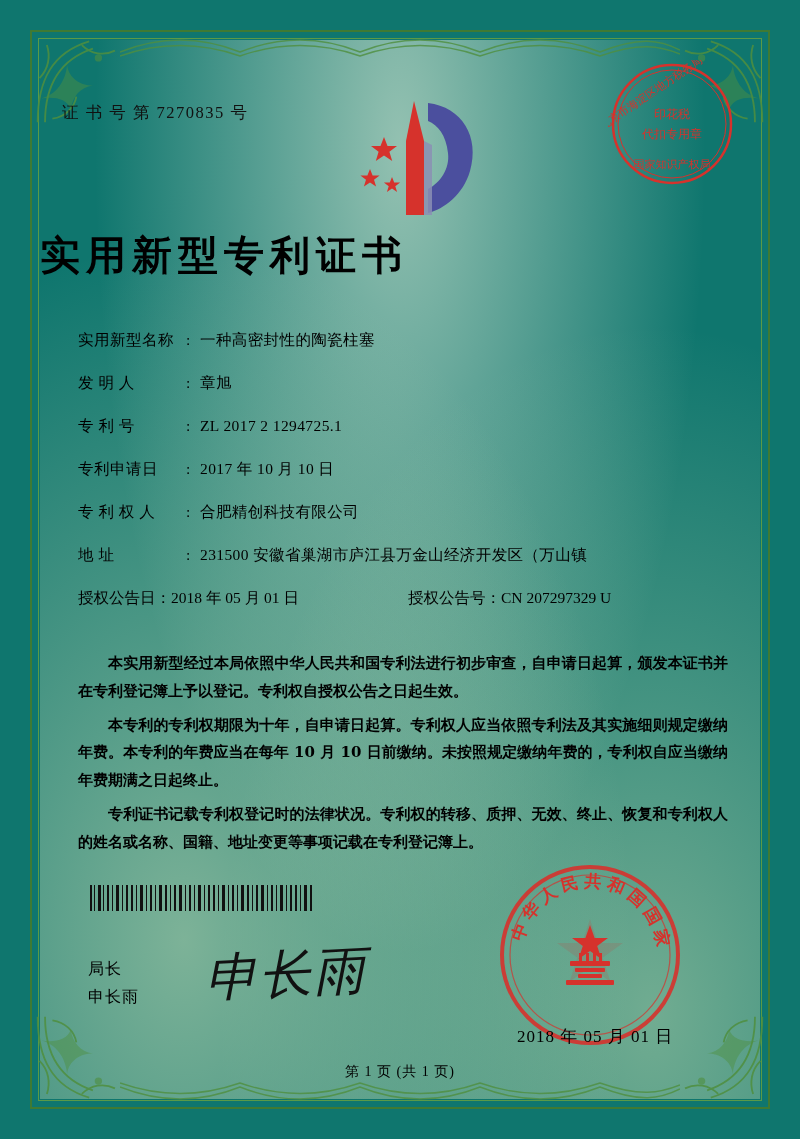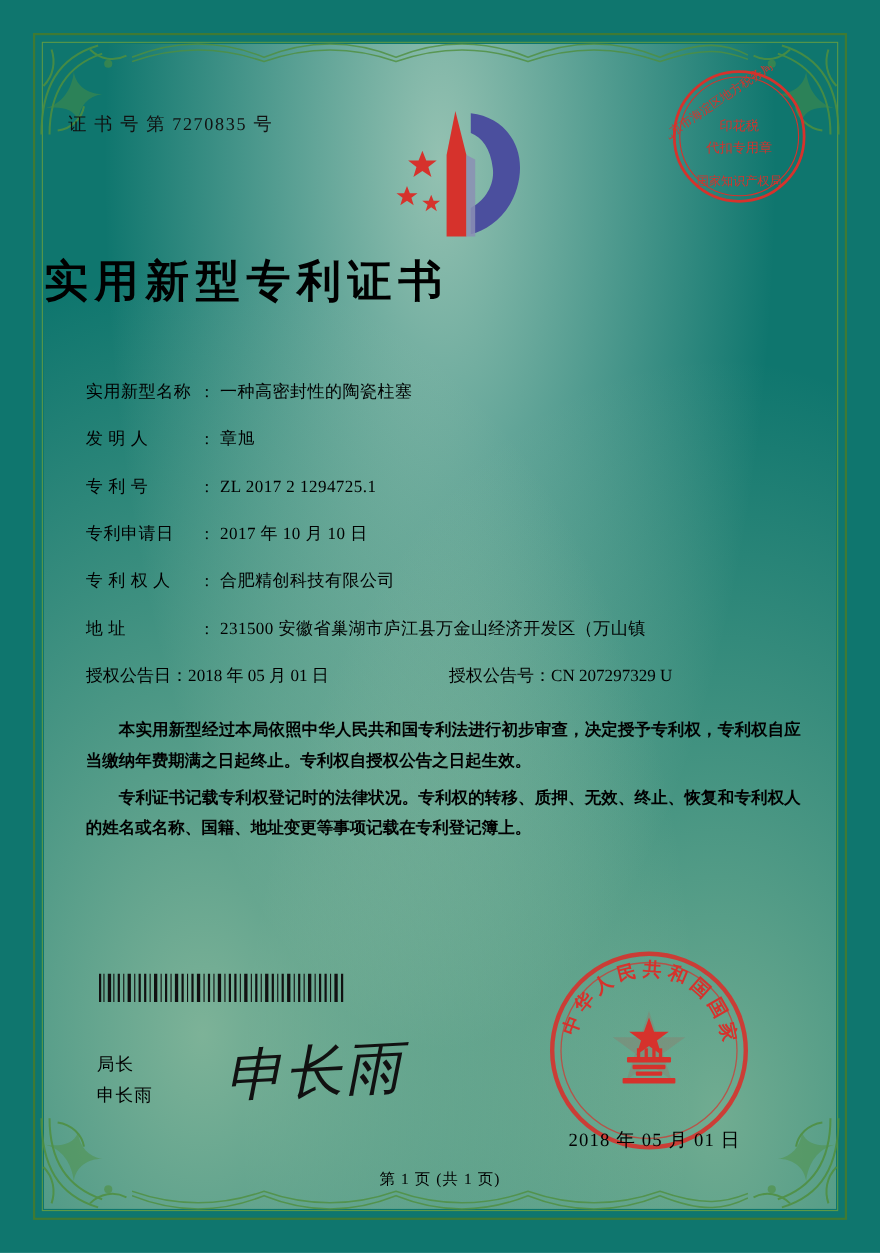--- a/index.html
+++ b/index.html
@@ -121,21 +121,20 @@
     left: 38px;
     top: 290px;
     width: 660px;
     font-size: 15.5px;
     color: #000;
   }
   .field-row {
     display: flex;
     align-items: baseline;
     margin-bottom: 22px;
-    margin-top: 16px;
   }
   .field-label {
     width: 108px;
     flex: 0 0 108px;
     letter-spacing: 0.5px;
     white-space: nowrap;
   }
   .field-label.spread {
     display: flex;
     justify-content: space-between;
@@ -394,21 +393,22 @@
           <span>授权公告日</span><span>：</span><span>2018 年 05 月 01 日</span>
         </span>
         <span class="pub-right">
           <span>授权公告号</span><span>：</span><span>CN 207297329 U</span>
         </span>
       </div>
 
     </div>
 
     <div class="body-text">
-      <p>本实用新型经过本局依照中华人民共和国专利法进行初步审查，决定授予专利权，专利权自应当缴纳年费期满之日起终止。专利权自授权公告之日起生效。</p>
+      <p>本实用新型经过本局依照中华人民共和国专利法进行初步审查，自申请日起算，颁发本证书并在专利登记簿上予以登记。专利权自授权公告之日起生效。</p>
+      <p>本专利的专利权期限为十年，自申请日起算。专利权人应当依照专利法及其实施细则规定缴纳年费。本专利的年费应当在每年 10 月 10 日前缴纳。未按照规定缴纳年费的，专利权自应当缴纳年费期满之日起终止。</p>
       <p>专利证书记载专利权登记时的法律状况。专利权的转移、质押、无效、终止、恢复和专利权人的姓名或名称、国籍、地址变更等事项记载在专利登记簿上。</p>
     </div>
 
     <div class="barcode">
       <svg viewBox="0 0 225 26" width="225" height="26" preserveAspectRatio="none">
         <g fill="#111">
           <rect x="0" y="0" width="2" height="26"></rect>
             <rect x="4" y="0" width="1" height="26"></rect>
           <rect x="8" y="0" width="3" height="26"></rect>
             <rect x="13" y="0" width="1" height="26"></rect>

